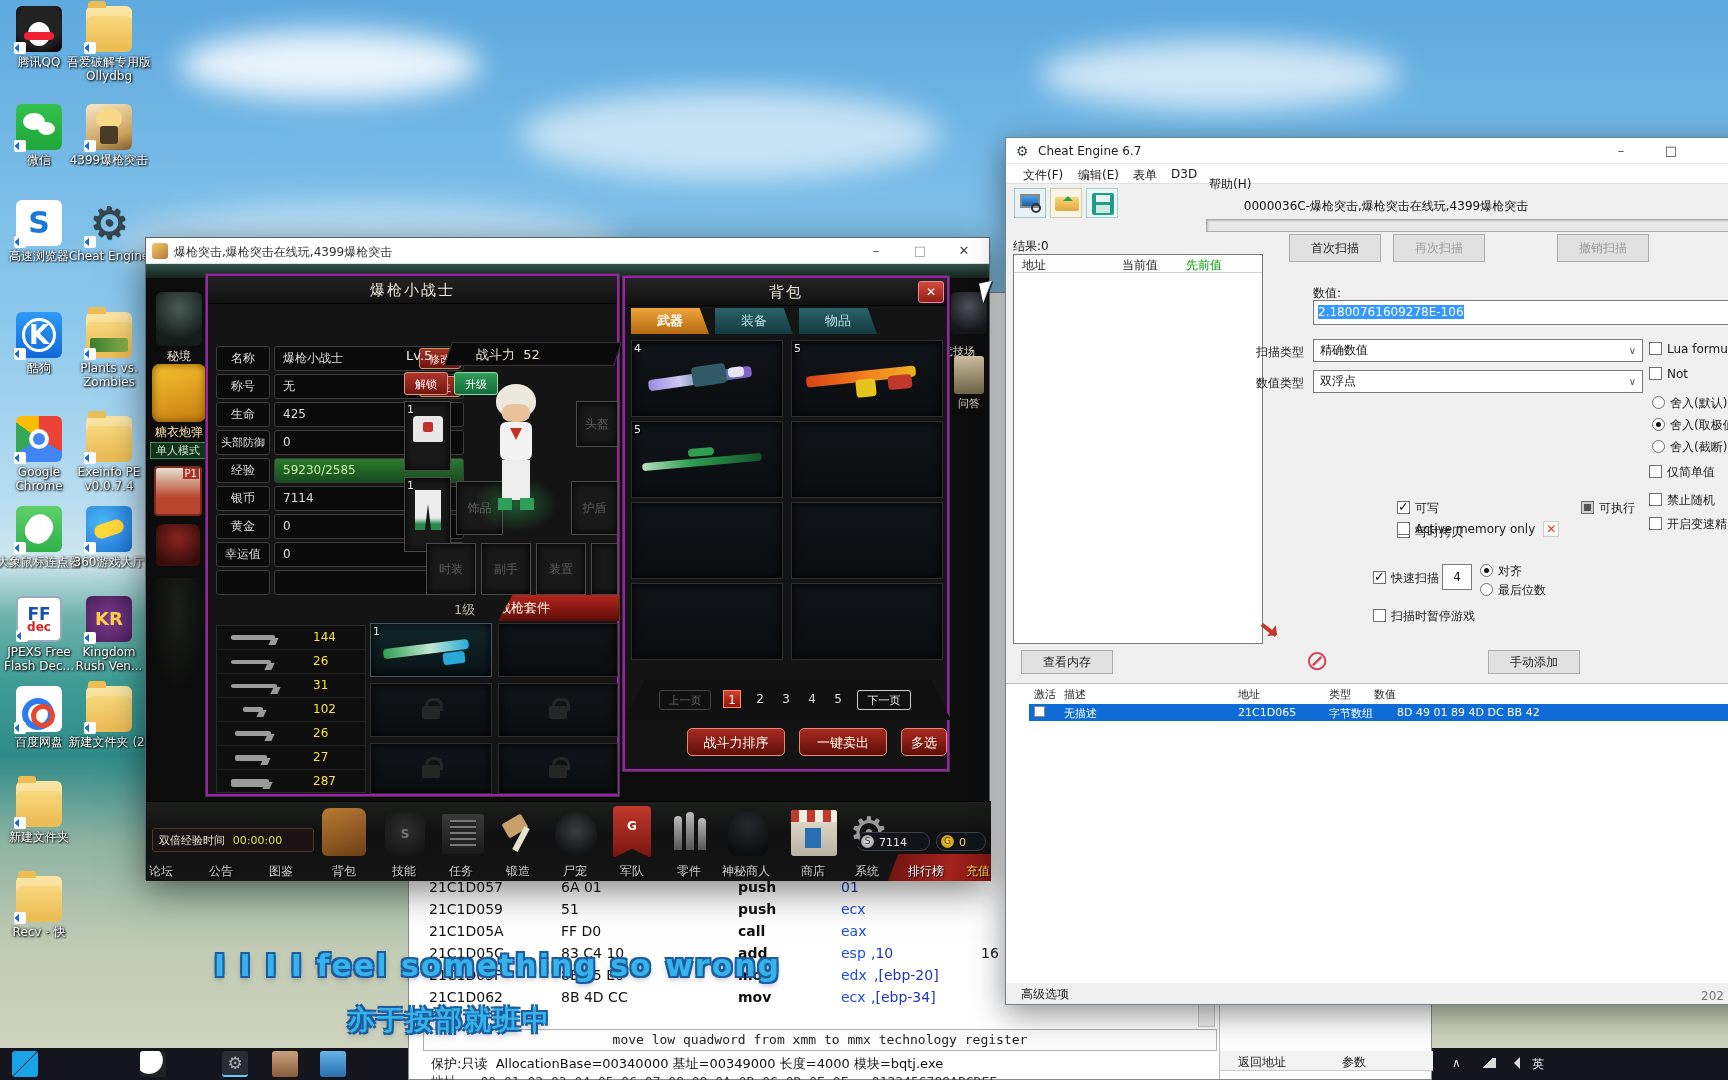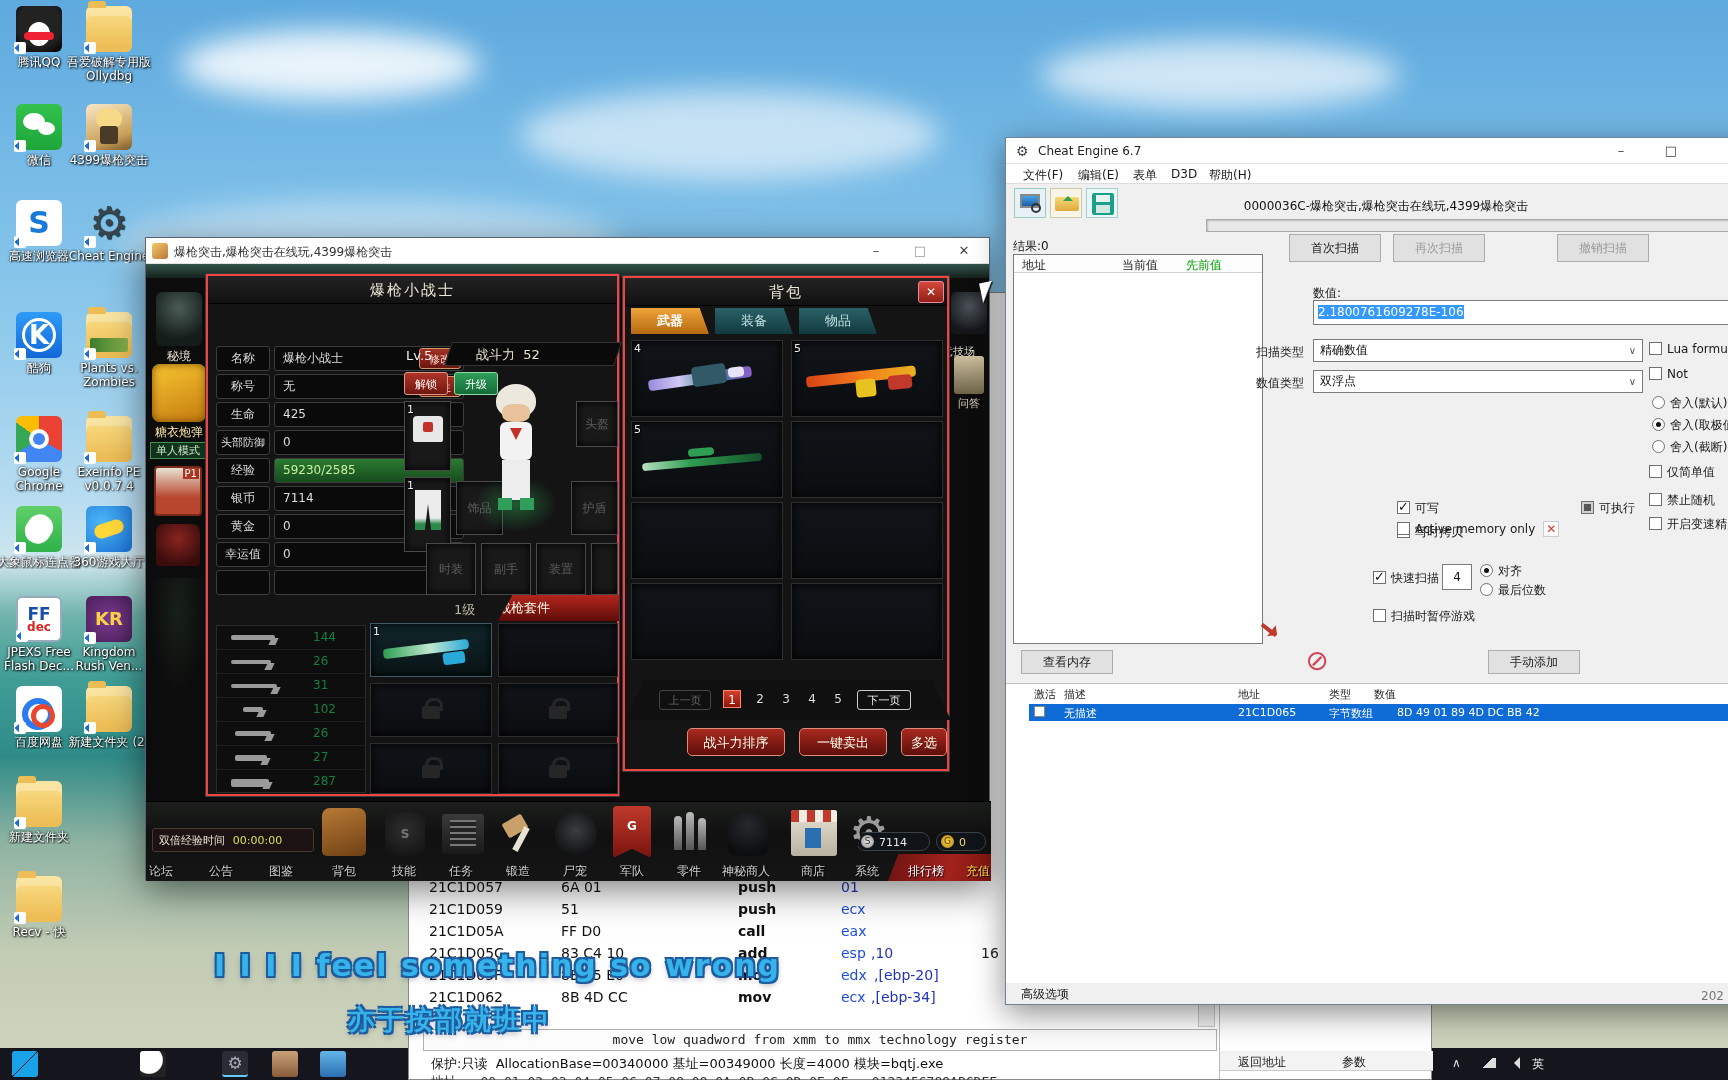--- a/index.html
+++ b/index.html
@@ -46,37 +46,37 @@
 .i-360:after{content:"";position:absolute;left:8px;top:16px;width:30px;height:14px;background:#ffd83a;border-radius:8px;transform:rotate(-18deg)}
 .pvzstrip{position:absolute;left:4px;bottom:6px;width:38px;height:14px;background:linear-gradient(90deg,#3b7d2e,#88b14b);border-radius:2px}
 
 .win{position:absolute;background:#f0f0f0;border:1px solid #6f8296;box-shadow:0 8px 30px rgba(0,0,0,.45)}
 .tbar{position:absolute;left:0;top:0;right:0;height:26px;background:#fff;border-bottom:1px solid #e2e2e2}
 .tbtn{position:absolute;top:0;width:34px;height:25px;text-align:center;line-height:25px;color:#444;font-size:13px}
 
 #gwin{left:145px;top:237px;width:845px;height:643px;background:#0c0c0c;border:1px solid #5a6570;box-shadow:0 10px 34px rgba(0,0,0,.5);position:absolute}
 #gwin .gicon{position:absolute;left:6px;top:5px;width:16px;height:16px;background:linear-gradient(140deg,#f5c96a,#b9763a);border-radius:3px}
 #gwin .gtitle{position:absolute;left:28px;top:6px;font-size:12px;color:#333}
-.gdlg{position:absolute;background:#141414;border:2px solid #ef4444;outline:1px solid #3a3a3a}
+.gdlg{position:absolute;background:#141414;border:2px solid #a21caf;outline:1px solid #3a3a3a}
 .dtitle{position:absolute;left:0;top:0;right:0;height:28px;background:linear-gradient(180deg,#232323,#111);border-bottom:1px solid #000;color:#ece5d4;text-align:center;font-size:15px;line-height:28px;letter-spacing:2px}
 .srow-l,.srow-v{position:absolute;height:25px;background:#0a0a0a;border:1px solid #3c3c3c;border-radius:3px;color:#ddd;font-size:12px;line-height:23px}
 .srow-l{left:8px;width:54px;text-align:center}
 .srow-v{left:66px;width:190px;padding-left:8px}
 .sbtn{position:absolute;width:42px;height:21px;border-radius:3px;text-align:center;line-height:21px;font-size:11px;color:#ffd9c9;background:linear-gradient(180deg,#a03226,#6d150f);border:1px solid #c96}
 .gbtn-red{background:linear-gradient(180deg,#b03428,#701710);border:1px solid #d98;color:#fff}
 .gbtn-green{background:linear-gradient(180deg,#2f9e5a,#136b36);border:1px solid #8fd9a8;color:#fff}
 .eq{position:absolute;background:#191919;border:1px solid #4a4a4a;box-shadow:inset 0 0 8px #000;color:#5c5c5c;font-size:12px;text-align:center}
 .eq .eqlbl{position:absolute;left:0;right:0;top:50%;margin-top:-8px}
 .badge{position:absolute;left:2px;top:1px;color:#eee;font-size:11px;text-shadow:1px 1px 1px #000;z-index:3}
 .lock{position:absolute;left:50%;top:50%;width:18px;height:13px;margin:-4px 0 0 -9px;background:#262626;border-radius:2px}
 .lock:before{content:"";position:absolute;left:3px;top:-8px;width:12px;height:10px;border:3px solid #262626;border-bottom:none;border-radius:8px 8px 0 0}
 .kl-row{position:absolute;left:0;right:0;height:24px;border-bottom:1px solid #1f1f1f}
 .gsil{position:absolute;left:14px;top:9px;height:5px;background:#9a9a9a;border-radius:2px}
 .gsil:after{content:"";position:absolute;right:-2px;top:3px;width:7px;height:7px;background:#9a9a9a;transform:skewX(-25deg)}
-.kl-n{position:absolute;left:96px;top:4px;color:#15803d;font-size:12px}
+.kl-n{position:absolute;left:96px;top:4px;color:#fde047;font-size:12px}
 .tab{position:absolute;height:26px;line-height:26px;text-align:center;font-size:13px;clip-path:polygon(0 0,88% 0,100% 100%,0 100%)}
 .slot{position:absolute;background:linear-gradient(180deg,#101418,#0b0d10);border:1px solid #2e2e2e;box-shadow:inset 0 0 10px #000}
 .gun{position:absolute;border-radius:4px}
 .pgbtn{position:absolute;height:20px;border:1px solid #777;border-radius:3px;color:#bbb;text-align:center;line-height:19px;font-size:11px}
 .pgn{position:absolute;top:2px;width:18px;height:18px;text-align:center;line-height:18px;color:#ddd;font-size:12px}
 .actbtn{position:absolute;height:28px;border-radius:5px;background:linear-gradient(180deg,#a8291f,#5f0e0a);border:1px solid #e08a7a;color:#ffe;text-align:center;font-size:13px;line-height:27px}
 .ml{position:absolute;top:625px;width:60px;text-align:center;color:#cfcfcf;font-size:12px;text-shadow:1px 1px 1px #000}
 .mic{position:absolute;border-radius:4px}
 
 #ce{left:1005px;top:137px;width:762px;height:868px}
@@ -513,21 +513,21 @@
       <span style="position:absolute;left:10px;top:5px;font-size:14px;color:#39444d">⚙</span>
       <span style="position:absolute;left:32px;top:6px;font-size:12px;color:#222">Cheat Engine 6.7</span>
       <span class="tbtn" style="left:598px">–</span>
       <span class="tbtn" style="left:648px">□</span>
     </div>
     <div style="position:absolute;left:0;top:26px;width:100%;height:20px;background:#fff;border-bottom:1px solid #ddd">
       <span style="position:absolute;left:17px;top:3px" class="celbl">文件(F)</span>
       <span style="position:absolute;left:72px;top:3px" class="celbl">编辑(E)</span>
       <span style="position:absolute;left:127px;top:3px" class="celbl">表单</span>
       <span style="position:absolute;left:165px;top:3px" class="celbl">D3D</span>
-      <span style="position:absolute;left:203px;top:3px" class="celbl">帮助(H)</span>
+      <span style="position:absolute;left:203px;top:12px" class="celbl">帮助(H)</span>
     </div>
 
     <div style="position:absolute;left:8px;top:50px;width:32px;height:30px;border:1px solid #9cb;background:#e8f0f8">
         <div style="position:absolute;left:5px;top:5px;width:20px;height:14px;background:linear-gradient(180deg,#4aa3e8,#1a5fa8);border:2px solid #888"></div>
         <div style="position:absolute;left:16px;top:14px;width:10px;height:10px;border:2px solid #333;border-radius:50%"></div>
       </div>
     <div style="position:absolute;left:44px;top:50px;width:32px;height:30px;border:1px solid #cca;background:#f8f4e8">
         <div style="position:absolute;left:4px;top:8px;width:24px;height:14px;background:linear-gradient(180deg,#f7d975,#e0a93e);border-radius:2px"></div>
         <div style="position:absolute;left:12px;top:2px;width:0;height:0;border:5px solid transparent;border-bottom-color:#2f9e52"></div>
       </div>

